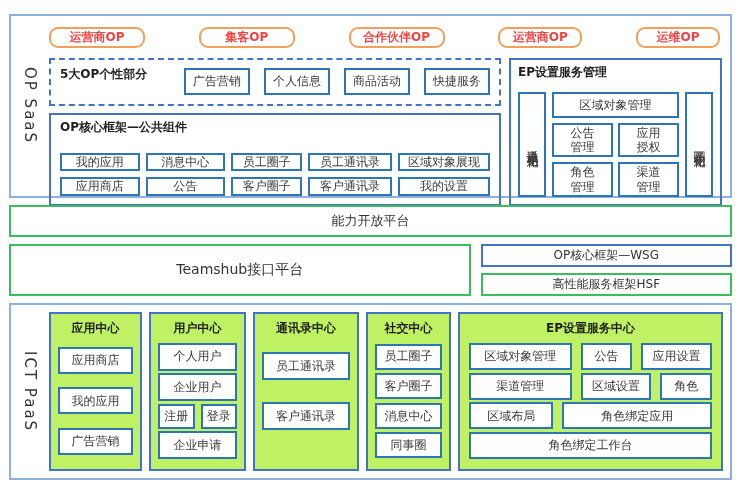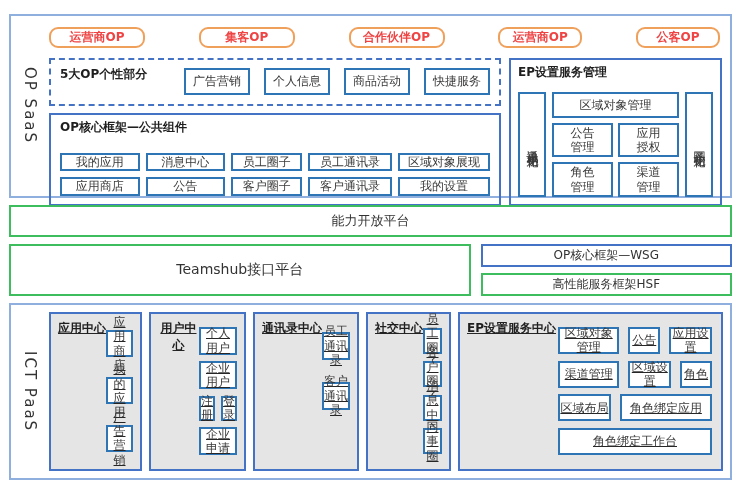--- a/index.html
+++ b/index.html
@@ -92,22 +92,22 @@
     border: 2px solid #4472C4; flex: 1;
     display: flex; align-items: center; justify-content: center;
     font-size: 12px; color: #333;
   }
   .hsf { flex: 1; font-size: 12px; }
 
   
   .sec-bottom { flex: 1; }
   .cols { flex: 1; display: flex; gap: 7px; padding: 7px 7px 7px 0; }
   .col {
-    border: 2px solid #4472C4; background: #e5e5e5;
-    display: flex; flex-direction: row; padding: 6px 7px 7px 7px; text-decoration: underline;
+    border: 2px solid #4472C4; background: #bef264;
+    display: flex; flex-direction: column; padding: 6px 7px 7px 7px;
   }
   .col-title { text-align: center; height: 20px; }
   .col-app { width: 93px; }
   .col-user { width: 97px; }
   .col-contacts { width: 106px; }
   .col-social { width: 85px; }
   .col-ep { flex: 1; }
 
   .col-app .items { flex: 1; display: flex; flex-direction: column; justify-content: space-around; }
   .col-app .ibox { height: 27px; }
@@ -135,21 +135,21 @@
 
   <div class="section-outer sec-top">
     <div class="vlabel">OP SaaS</div>
     <div class="top-content">
 
       <div class="orange-row">
         <div class="orange-tab">运营商OP</div>
         <div class="orange-tab">集客OP</div>
         <div class="orange-tab">合作伙伴OP</div>
         <div class="orange-tab narrow">运营商OP</div>
-        <div class="orange-tab narrow">公客OP</div>
+        <div class="orange-tab narrow">运维OP</div>
       </div>
 
       <div class="top-main">
         <div class="top-left">
 
           <div class="dashed-box">
             <div class="dashed-title bold-title">5大OP个性部分</div>
             <div class="dashed-items">
               <div class="ibox">广告营销</div>
               <div class="ibox">个人信息</div>

